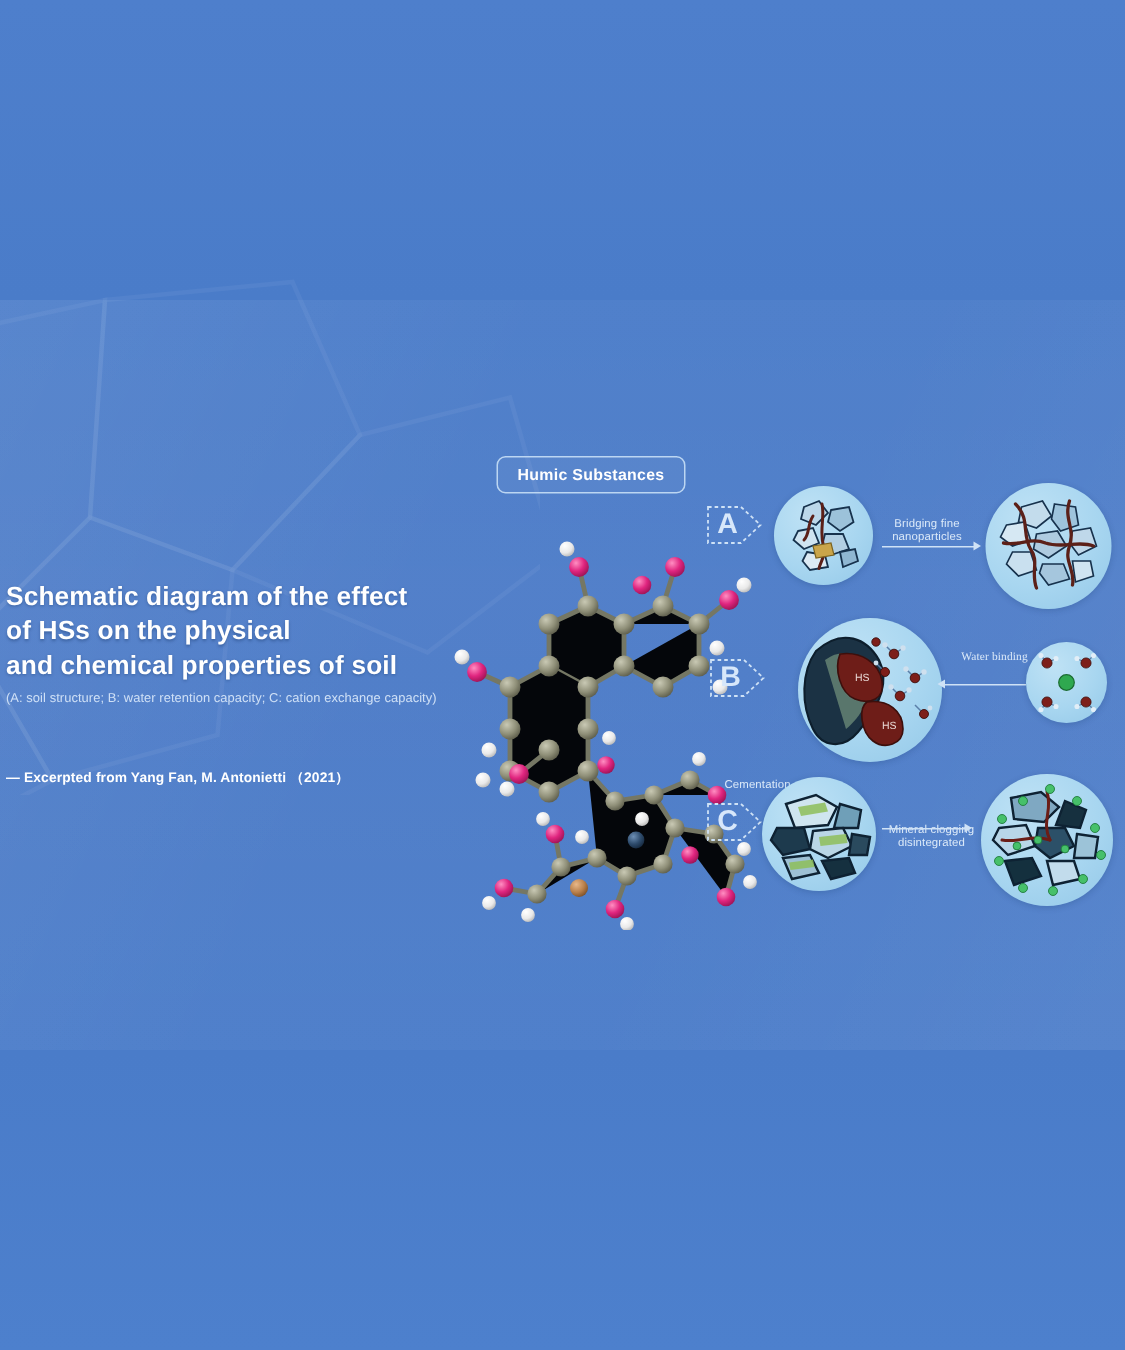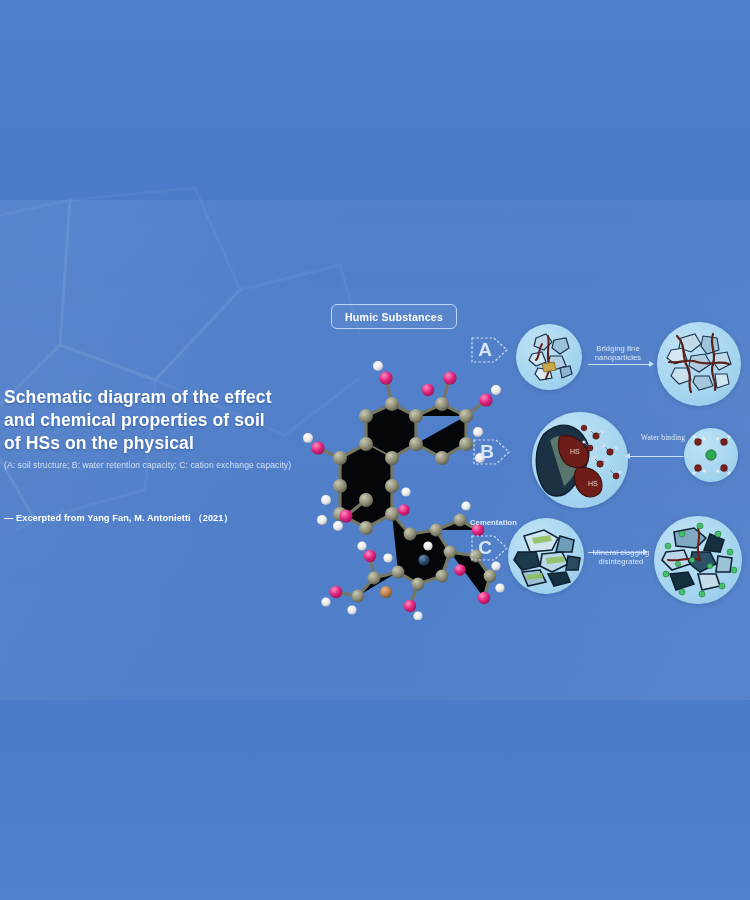--- a/index.html
+++ b/index.html
@@ -48,21 +48,21 @@
         box-shadow:0 1px 4px rgba(16,48,96,.22);overflow:hidden;}
 
   
   .badge{position:absolute;width:40px;height:40px;}
   .badge .lt{position:absolute;left:0;top:0;width:30px;height:40px;
              display:flex;align-items:center;justify-content:center;
              color:#d7e7fa;font-size:19px;font-weight:700;}
 
   .lbl{position:absolute;color:#dceaf9;font-size:7.6px;line-height:1.25;
        text-align:center;letter-spacing:.1px;white-space:pre-line;}
-  .lbl.left{text-align:left;font-weight:bold;}
+  .lbl.left{text-align:center;}
 
   .arrowline{position:absolute;height:1.2px;background:#cfe2f6;}
   .arrowhead{position:absolute;width:0;height:0;}
   .arrowhead.r{border-top:3.4px solid transparent;border-bottom:3.4px solid transparent;
                border-left:5.5px solid #cfe2f6;}
   .arrowhead.l{border-top:3.4px solid transparent;border-bottom:3.4px solid transparent;
                border-right:5.5px solid #cfe2f6;}
 </style>
 </head>
 <body>
@@ -78,22 +78,22 @@
       <polygon points="130,30 120,175 40,255 -20,180 15,55"></polygon>
     </g>
   </svg>
 
   <div class="band"></div>
   <div class="band-sheen"></div>
 
   <div class="textblock">
     <div class="title">
       <span class="ln">Schematic diagram of the effect</span>
+      <span class="ln">of HSs on the physical</span>
       <span class="ln">and chemical properties of soil</span>
-      <span class="ln">of HSs on the physical</span>
     </div>
     <div class="subtitle">(A: soil structure; B: water retention capacity; C: cation exchange capacity)</div>
     <div class="credit">— Excerpted from Yang Fan, M. Antonietti （2021）</div>
   </div>
 
   <div class="pill">Humic Substances</div>
 
   <svg class="molecule" viewBox="0 0 220 300" xmlns="http://www.w3.org/2000/svg">
     <defs>
       <radialGradient id="gC" cx="35%" cy="30%" r="75%">

